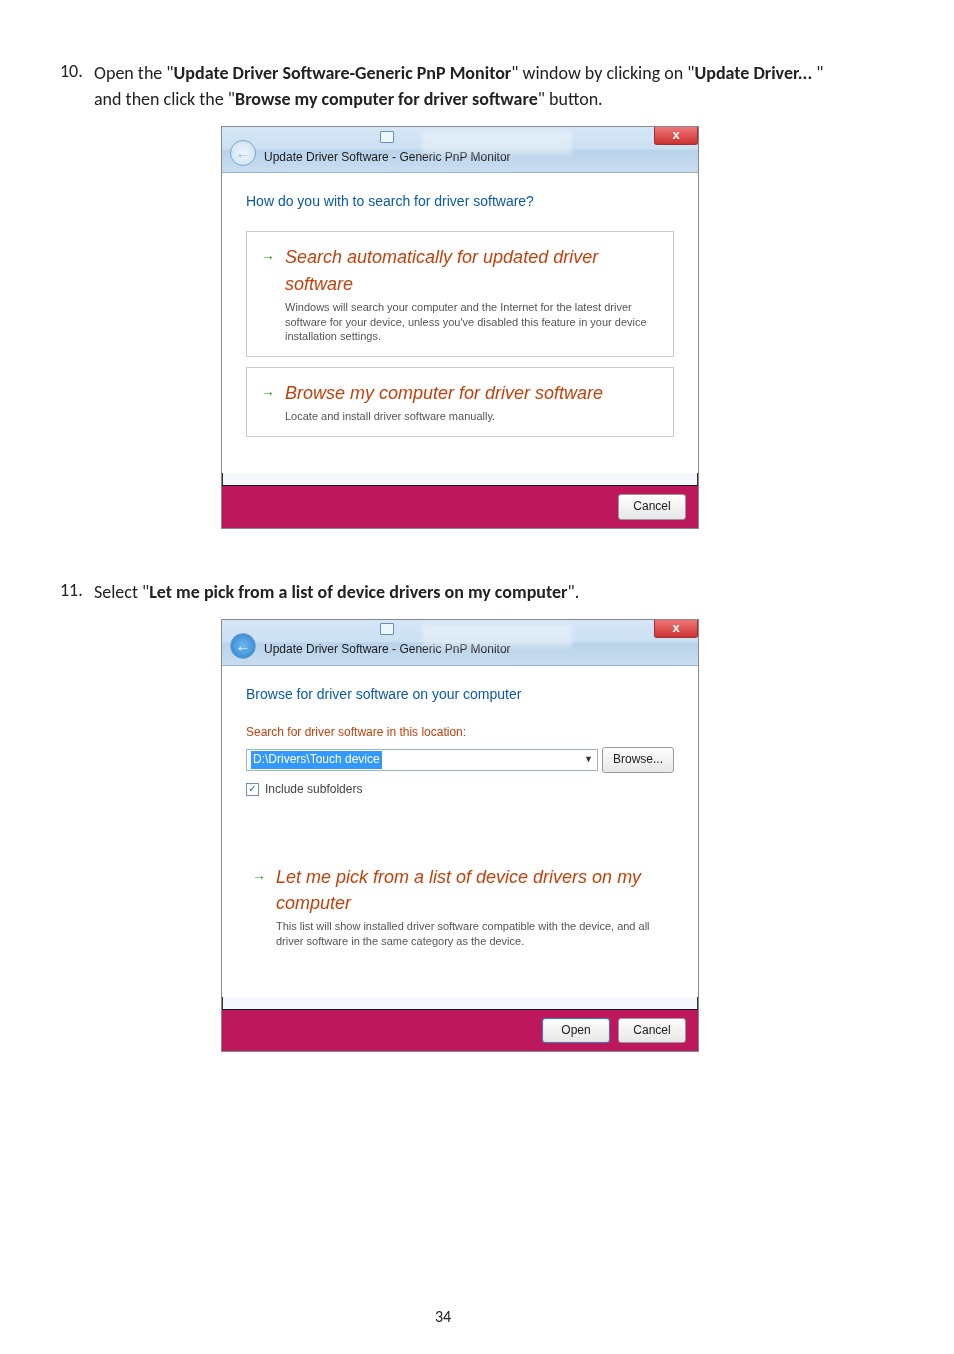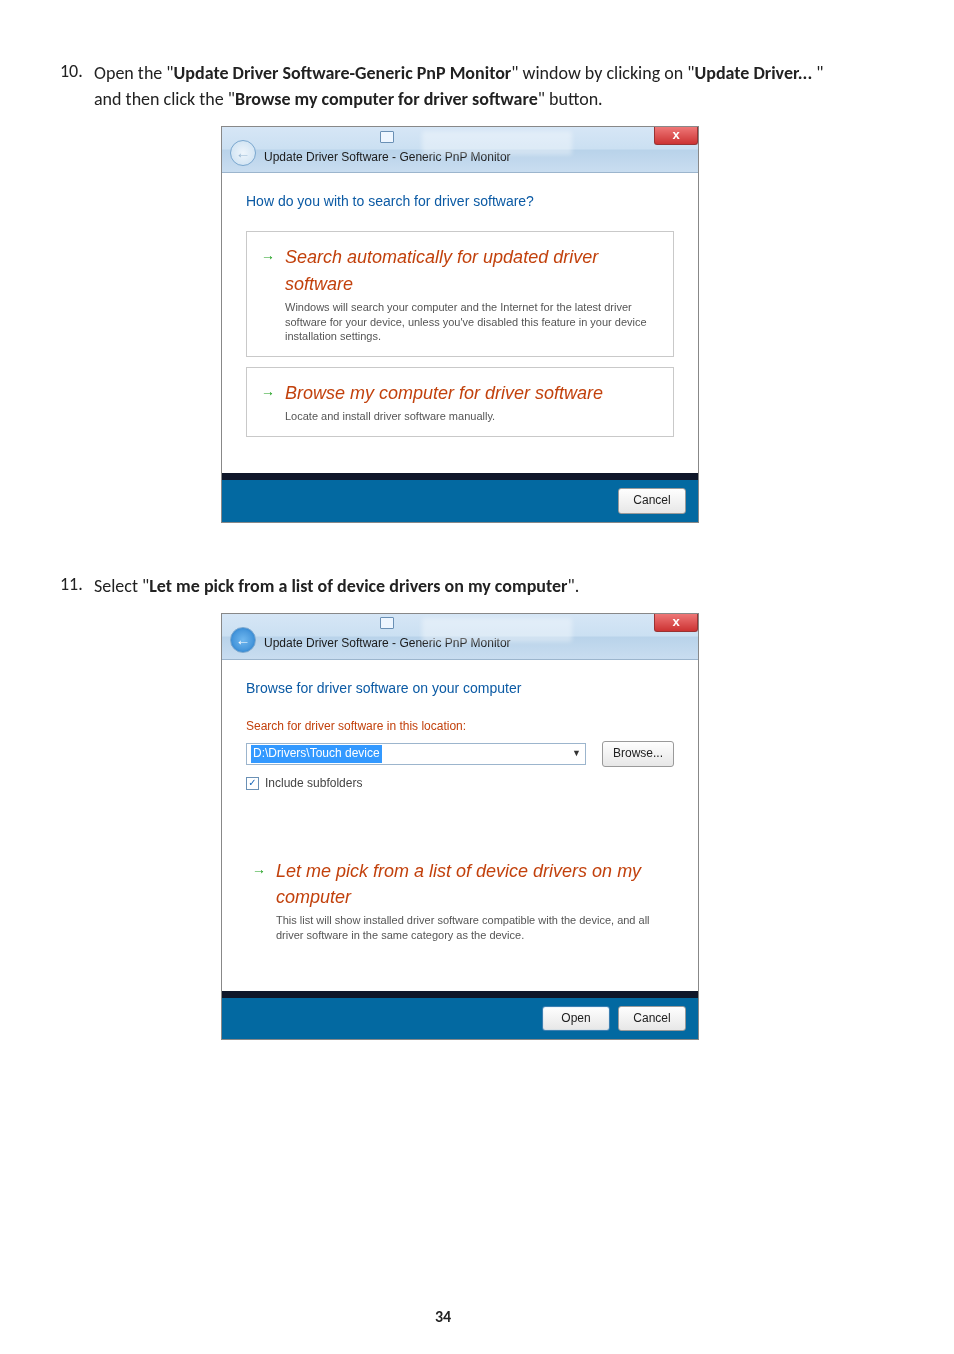--- a/index.html
+++ b/index.html
@@ -128,45 +128,46 @@
     font-size: 18px;
     margin-bottom: 3px;
     font-style: italic;
   }
   .opt-desc {
     color: #555;
     font-size: 11px;
     line-height: 1.35;
   }
   .win .footer {
-    background: #0369a1;
-    border-top: 7px solid #0f172a;
+    background: #be185d;
+    border-top: 1px solid #0f172a;
     padding: 8px 12px;
     display: flex;
     justify-content: flex-end;
     gap: 8px;
+    margin-top: 12px;
   }
   .btn {
     min-width: 68px;
     padding: 3px 10px;
     font-size: 12px;
     background: linear-gradient(#fefefe,#e7e7e7);
     border: 1px solid #9a9a9a;
     border-radius: 3px;
     text-align: center;
     cursor: default;
   }
   .btn-default {
     border-color:#3c7fb1;
     box-shadow:0 0 1px #5fa9de inset;
   }
 
   
   .field-label { font-size:12px; color:#c2410c; margin: 10px 0 6px 0;}
-  .path-row { display:flex; gap:16px; align-items:center;}
+  .path-row { display:flex; gap:4px; align-items:center;}
   .path-input {
     flex:1;
     border:1px solid #9cb5cd;
     height:22px;
     display:flex; align-items:center;
     padding:0 4px;
     font-size:12px;
     background:#fff;
     position:relative;
   }
@@ -191,21 +192,20 @@
   }
   .option-box.frameless { border:none; padding-left:6px; }
 
   .pagenum {
     position:absolute;
     bottom: 28px;
     left: 0; right: 0;
     text-align:center;
     font-size: 16px;
     color:#222;
-    font-weight:bold;
   }
 </style>
 </head>
 <body>
 
 <div class="page">
 
 <ol class="steps">
 
   <li>

